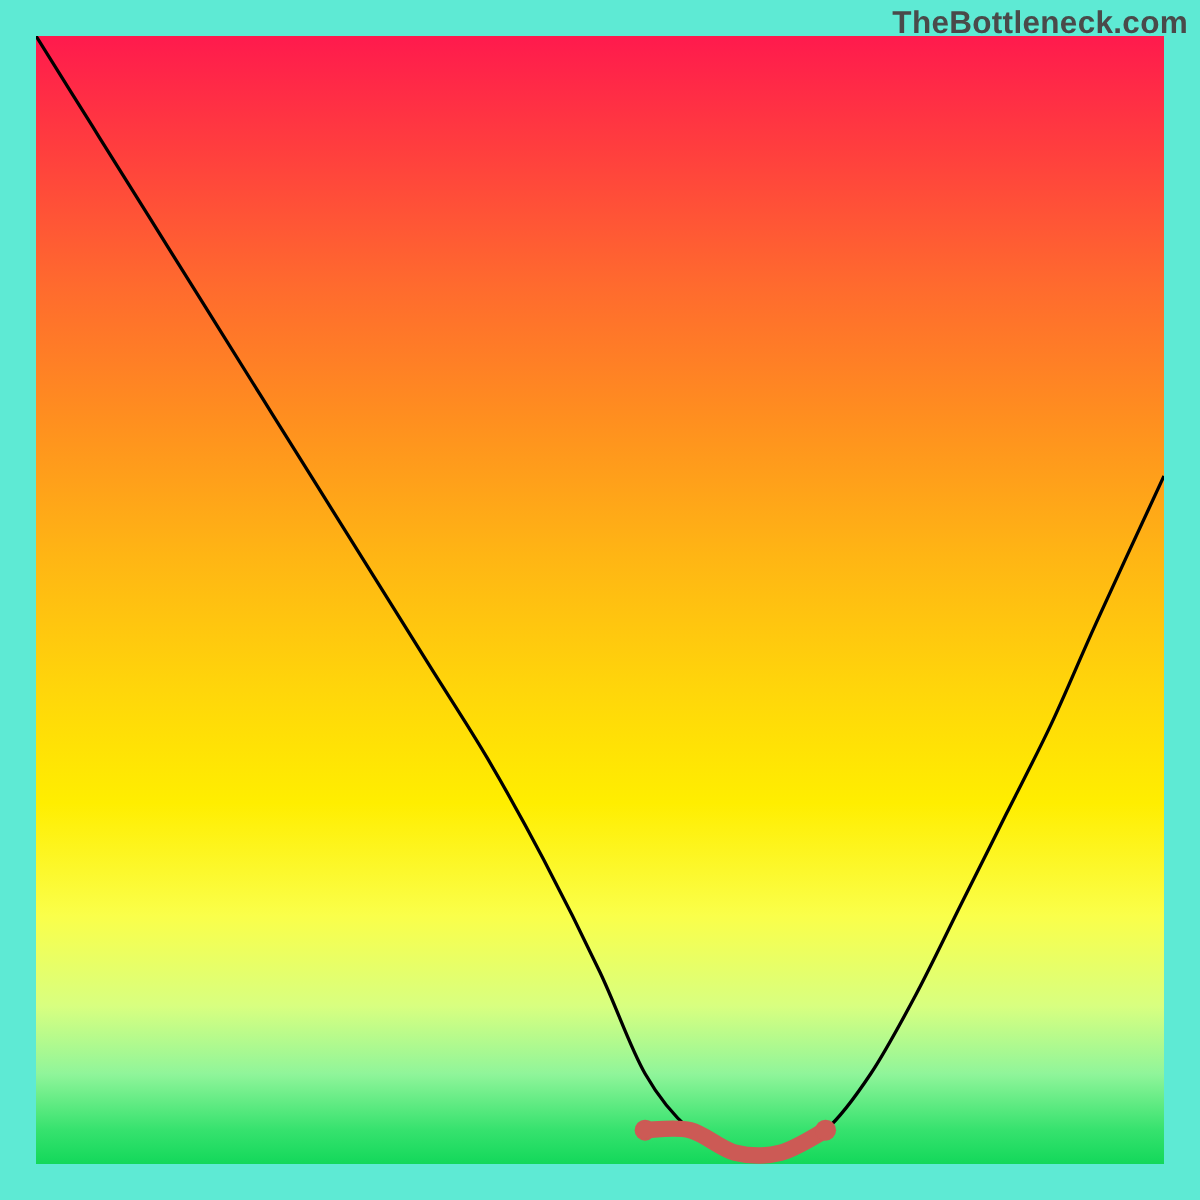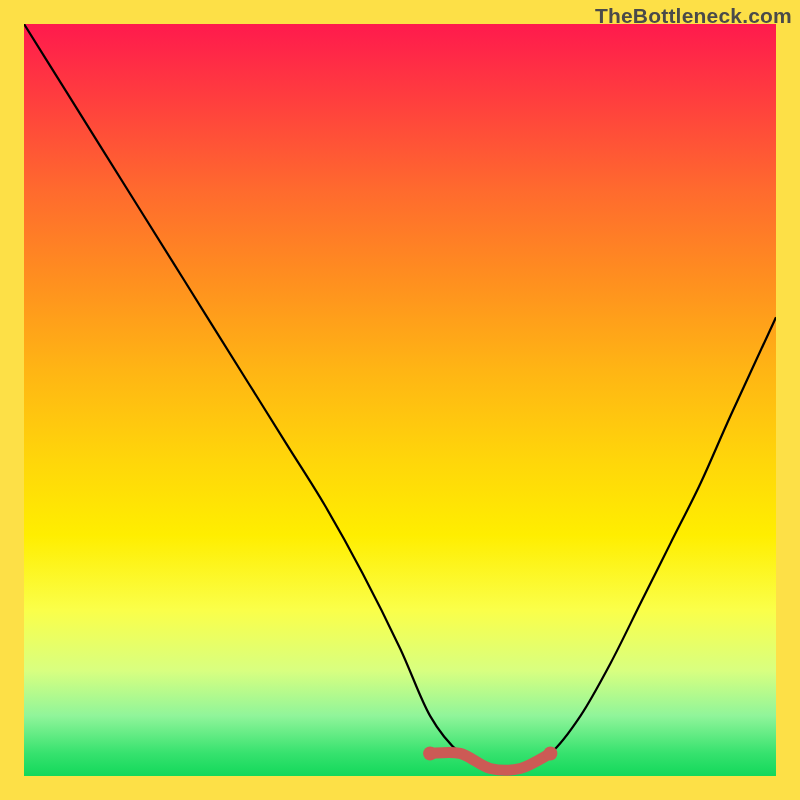--- a/index.html
+++ b/index.html
@@ -8,21 +8,21 @@
     width: 800px;
     height: 800px;
     background: #000;
     overflow: hidden;
     font-family: Arial, Helvetica, sans-serif;
   }
   .stage {
     position: relative;
     width: 800px;
     height: 800px;
-    background: #fde047;
+    background: #5eead4;
   }
   .plot-area {
     position: absolute;
     left: 24px;
     top: 24px;
     width: 752px;
     height: 752px;
     overflow: hidden;
   }
   .gradient-bg {

